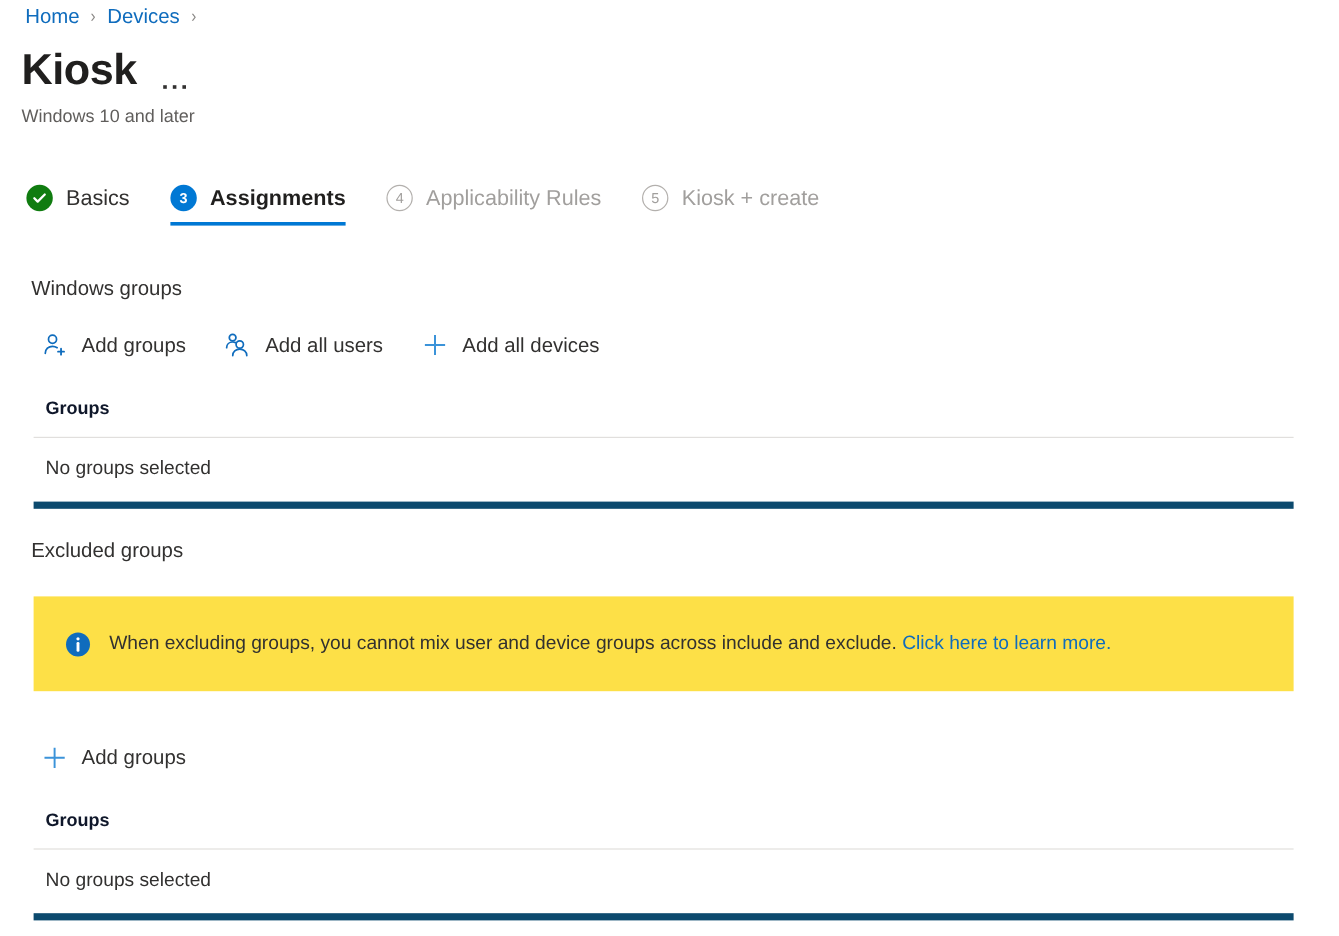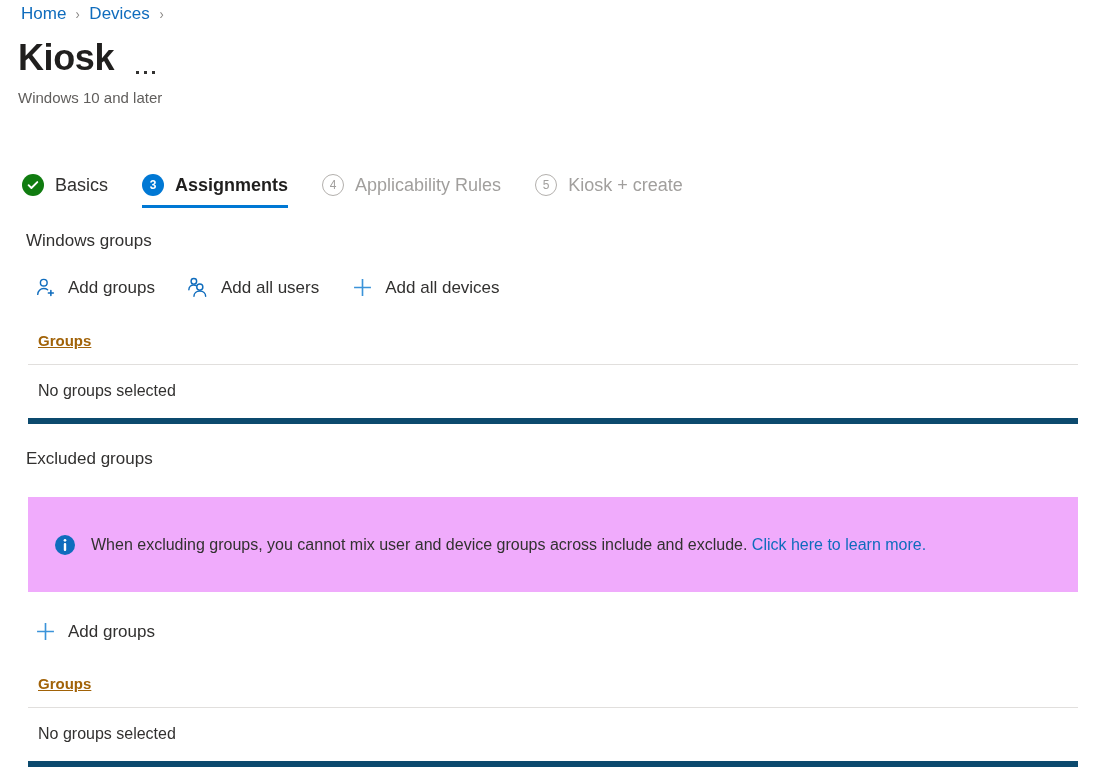--- a/index.html
+++ b/index.html
@@ -76,21 +76,21 @@
     top: 87px;
     font-size: 15px;
     color: #605e5c;
     line-height: 22px;
   }
 
   
   .tabs {
     position: absolute;
     left: 22px;
-    top: 172px;
+    top: 152px;
     display: flex;
     align-items: flex-start;
   }
   .tab {
     display: flex;
     align-items: center;
     padding: 0 0 10px 0;
     margin-right: 34px;
     cursor: pointer;
     position: relative;
@@ -184,42 +184,41 @@
   }
 
   .grid {
     position: absolute;
     left: 28px;
     width: 1050px;
   }
   .grid-header {
     font-size: 15px;
     font-weight: 700;
-    color: #a16207;
+    color: #0f172a;
     padding: 0 0 13px 10px;
     border-bottom: 1px solid #e1dfdd;
     line-height: 20px;
-    text-decoration: underline;
   }
   .grid-row {
     font-size: 16px;
     color: #323130;
     padding: 15px 0 16px 10px;
     border-bottom: 6px solid #0c4a6e;
     line-height: 22px;
   }
 
   
   .info-banner {
     position: absolute;
     left: 28px;
     top: 497px;
     width: 1050px;
-    height: 95px;
-    background: #f0abfc;
+    height: 79px;
+    background: #fde047;
     display: flex;
     align-items: center;
     box-sizing: border-box;
     padding-left: 26px;
   }
   .info-icon {
     width: 22px;
     height: 22px;
     flex: 0 0 auto;
     margin-right: 15px;

